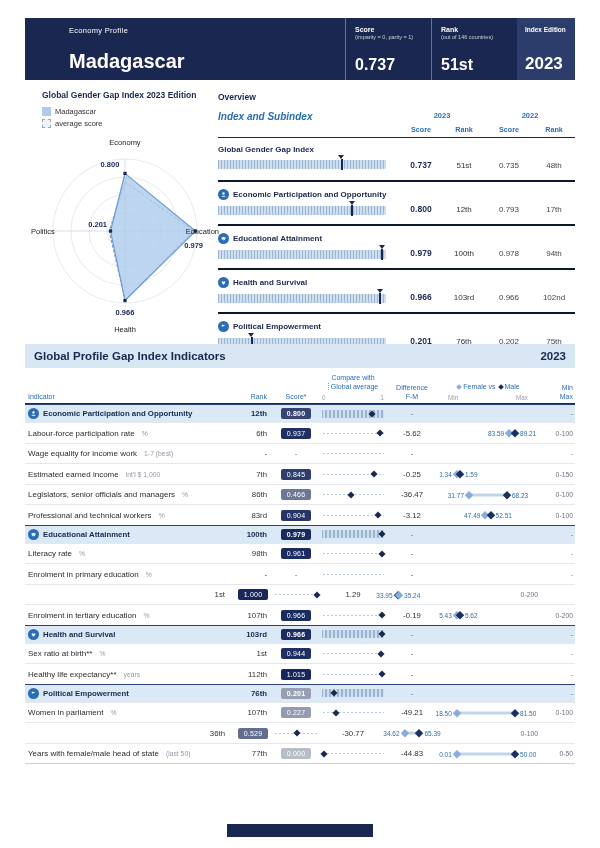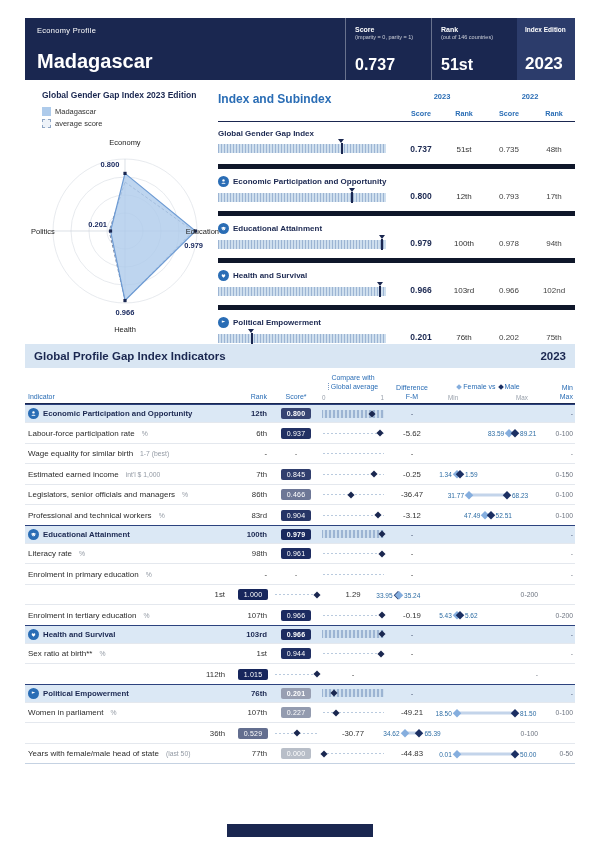--- a/index.html
+++ b/index.html
@@ -2,21 +2,21 @@
 <html><head>
 <meta charset="utf-8">
 <style>
   html,body{margin:0;padding:0;background:#ffffff;}
   .page{position:relative;width:600px;height:848px;background:#fff;overflow:hidden;
         font-family:"Liberation Sans",sans-serif;color:#222;}
 
   
   .hdr{position:absolute;left:25px;top:18px;width:550px;height:62px;background:#1a2750;color:#fff;
        display:flex;align-items:stretch;box-sizing:border-box;}
-  .hdr-left{flex:1;padding:8px 12px 7px;display:flex;flex-direction:column;justify-content:space-between;}
+  .hdr-left{flex:1;padding:8px 12px 7px;display:flex;flex-direction:column;justify-content:space-between;margin-left:32px;}
   .hdr-profile{font-size:7.5px;letter-spacing:.3px;}
   .hdr-country{font-size:20px;font-weight:bold;}
   .hdr-block{width:86px;padding:8px 9px 6px;border-left:1px solid rgba(255,255,255,.35);
              display:flex;flex-direction:column;box-sizing:border-box;}
   .hdr-block .lbl{font-size:7px;font-weight:bold;}
   .hdr-block .sub{font-size:5.5px;opacity:.75;margin-top:1px;}
   .hdr-block .val{font-size:16px;font-weight:bold;margin-top:auto;}
   .hdr-edition{width:58px;background:#2c3c6b;padding:8px 8px 6px;display:flex;flex-direction:column;box-sizing:border-box;}
   .hdr-edition .lbl{font-size:6.5px;font-weight:bold;}
   .hdr-edition .val{font-size:17px;font-weight:bold;margin-top:auto;}
@@ -27,24 +27,24 @@
   .legend{margin:7px 0 0 12px;}
   .legend-item{display:flex;align-items:center;gap:4px;margin-bottom:3px;font-size:7.5px;color:#333;}
   .sw-mad{width:9px;height:9px;background:#aecbeb;}
   .sw-avg{width:9px;height:9px;background:#eef3f9;border:1px dashed #8fa6c4;box-sizing:border-box;}
 
   
   .ov{position:absolute;left:218px;top:92px;width:357px;}
   .ov-title{font-size:8.5px;font-weight:bold;color:#1a2750;margin-bottom:9px;}
   .ov-grid{display:grid;grid-template-columns:181px 44px 42px 48px 42px;}
   .ov-head{border-bottom:1.5px solid #1a2750;padding-bottom:3px;}
-  .ov-h1{color:#2a6db5;font-size:12px;font-weight:bold;}
+  .ov-h1{color:#2a6db5;font-size:10px;font-weight:bold;font-style:italic;}
   .ov-year{text-align:center;color:#2a6db5;font-size:7.5px;font-weight:bold;grid-column:span 2;}
   .ov-sub{text-align:center;color:#2a6db5;font-size:7.2px;font-weight:bold;padding-top:3px;}
-  .ov-row{position:relative;height:42px;border-bottom:5px solid #0f172a;display:grid;
+  .ov-row{position:relative;height:42px;border-bottom:2px solid #0f172a;display:grid;
           grid-template-columns:181px 44px 42px 48px 42px;}
   .ov-name-cell{padding-top:7px;}
   .ov-name{display:flex;align-items:center;gap:4px;font-size:8px;font-weight:bold;color:#1a2750;}
   .strip{position:relative;width:168px;height:9px;margin-top:6px;background-color:#cfdfee;
          background-image:repeating-linear-gradient(90deg,rgba(122,152,193,.6) 0px,rgba(122,152,193,.6) 1px,transparent 1px,transparent 3px);}
   .mk{position:absolute;top:-1px;bottom:-1px;width:2px;background:#1a2750;}
   .mk::before{content:"";position:absolute;top:-4px;left:-2.5px;border-left:3.5px solid transparent;
               border-right:3.5px solid transparent;border-top:4px solid #1a2750;}
   .ov-num{display:flex;align-items:flex-end;justify-content:center;padding-bottom:10px;font-size:8px;color:#444;}
   .ov-num.s23{font-weight:bold;color:#1a2750;font-size:8.5px;}
@@ -166,20 +166,21 @@
       <g font-size="7.5" font-weight="bold" fill="#16265c">
         <text x="80" y="36" text-anchor="middle">0.800</text>
         <text x="173" y="117" text-anchor="end">0.979</text>
         <text x="95" y="184" text-anchor="middle">0.966</text>
         <text x="77" y="96" text-anchor="end">0.201</text>
       </g>
     </svg>
   </div>
 
   <div class="ov">
+    <div class="ov-title">Overview</div>
     <div class="ov-head">
       <div class="ov-grid">
         <div class="ov-h1">Index and Subindex</div>
         <div class="ov-year">2023</div>
         <div class="ov-year">2022</div>
       </div>
       <div class="ov-grid">
         <div></div>
         <div class="ov-sub">Score</div>
         <div class="ov-sub">Rank</div>
@@ -365,21 +366,21 @@
             <div class="bar" style="left: 70.38%; width: 5.62%;"></div>
             <div class="fd" style="left: 70.38%; background: rgb(133, 174, 222);"></div>
             <div class="fd" style="left: 76%; background: rgb(27, 47, 99);"></div>
             <span class="lab l" style="left: calc(70.38% - 5px); transform: translate(-100%, -50%);">83.59</span>
             <span class="lab r" style="left: calc(76% + 5px); transform: translateY(-50%);">89.21</span>
           </div>
           <div class="cell mm">0-100</div>
         </div>
         <div class="irow drow">
           <div class="cell name-cell">
-            <span>Wage equality for similar birth</span>
+            <span>Wage equality for income work</span>
             <span class="unit">1-7 (best)</span>
           </div>
           <div class="cell rank">-</div>
           <div class="cell pillc">
             <span class="noscore">-</span>
           </div>
           <div class="cell cmpc">
             <div class="cmp"></div>
           </div>
           <div class="cell diff">-</div>
@@ -593,20 +594,24 @@
           <div class="cell cmpc">
             <div class="cmp">
               <div class="diam" style="left: 94.4%;"></div>
             </div>
           </div>
           <div class="cell diff">-</div>
           <div class="cell fvm"></div>
           <div class="cell mm">-</div>
         </div>
         <div class="irow drow">
+          <div class="cell name-cell">
+            <span>Healthy life expectancy**</span>
+            <span class="unit">years</span>
+          </div>
           <div class="cell rank">112th</div>
           <div class="cell pillc">
             <div class="pill" style="background: rgb(23, 38, 92);">1.015</div>
           </div>
           <div class="cell cmpc">
             <div class="cmp">
               <div class="diam" style="left: 97%;"></div>
             </div>
           </div>
           <div class="cell diff">-</div>

